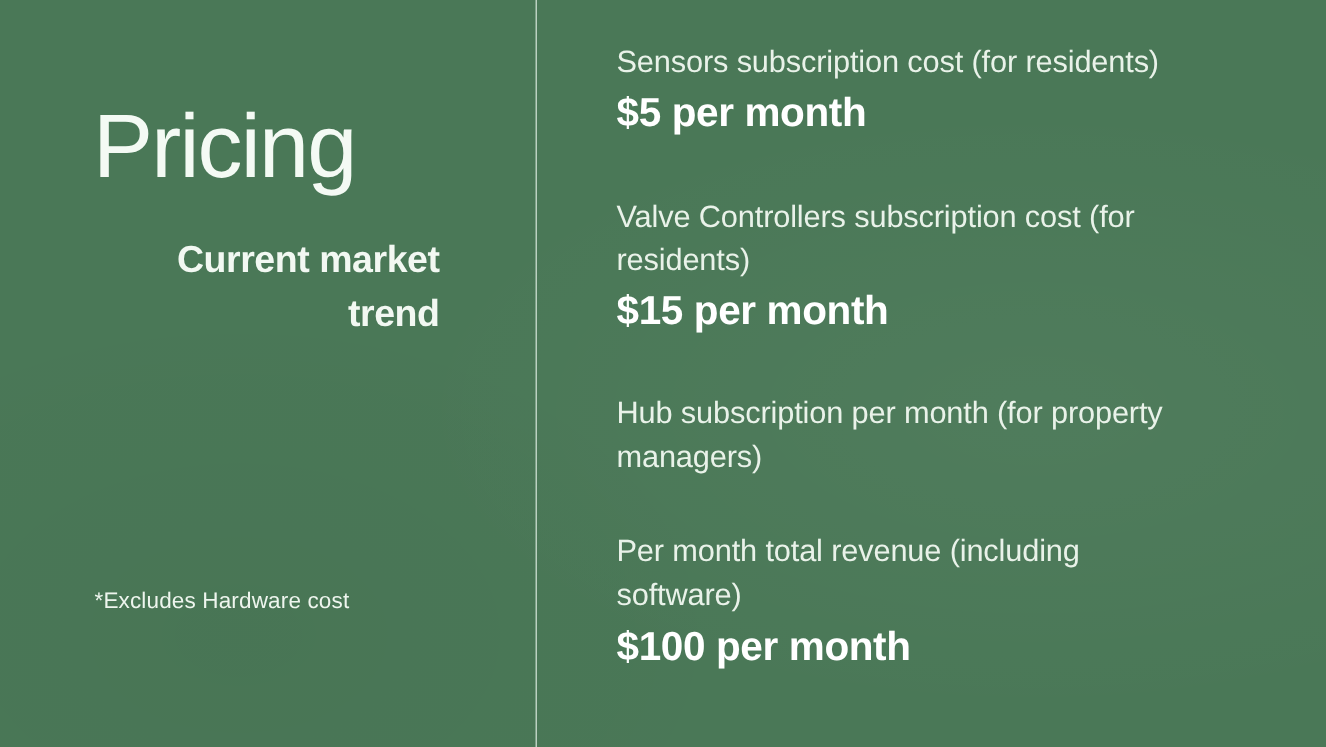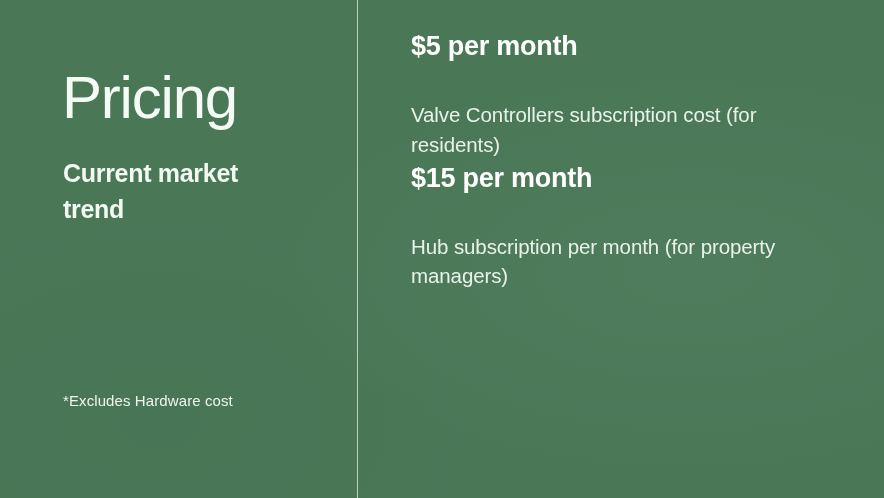--- a/index.html
+++ b/index.html
@@ -74,20 +74,21 @@
     position: absolute;
     left: 63px;
     top: 155px;
     width: 230px;
     margin: 0;
     font-size: 25px;
     font-weight: 700;
     line-height: 1.44;
     letter-spacing: -0.3px;
     color: #f2f8f2;
+    text-align: right;
   }
 
   .footnote {
     position: absolute;
     left: 63px;
     top: 391px;
     margin: 0;
     font-size: 15px;
     font-weight: 400;
     line-height: 1.3;
@@ -150,29 +151,34 @@
   <div class="left-col">
     <h1 class="title">Pricing</h1>
     <p class="subtitle">Current market trend</p>
     <p class="footnote">*Excludes Hardware cost</p>
   </div>
 
   <div class="right-col">
     <ul class="price-list">
 
       <li class="price-item">
+        <p class="price-label">Sensors subscription cost (for residents)</p>
         <p class="price-value">$5 per month</p>
       </li>
 
       <li class="price-item">
         <p class="price-label">Valve Controllers subscription cost (for residents)</p>
         <p class="price-value">$15 per month</p>
       </li>
 
       <li class="price-item">
         <p class="price-label">Hub subscription per month (for property managers)</p>
       </li>
 
+      <li class="price-item">
+        <p class="price-label">Per month total revenue (including software)</p>
+        <p class="price-value">$100 per month</p>
+      </li>
 
     </ul>
   </div>
 
 </div>
 
 </body></html>

